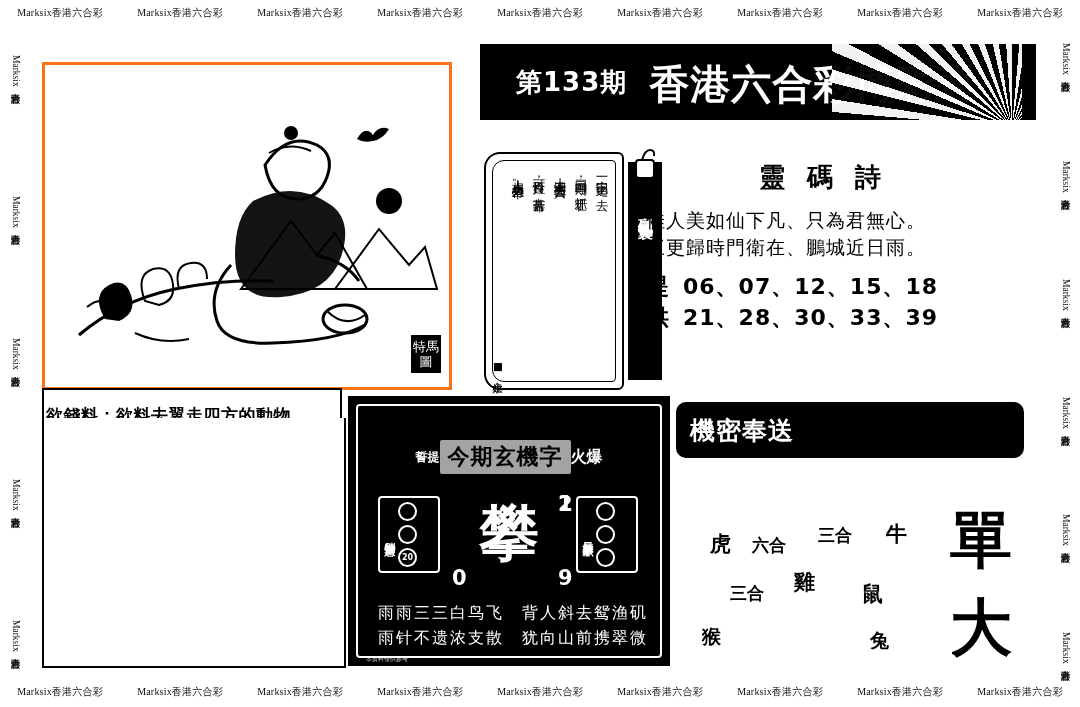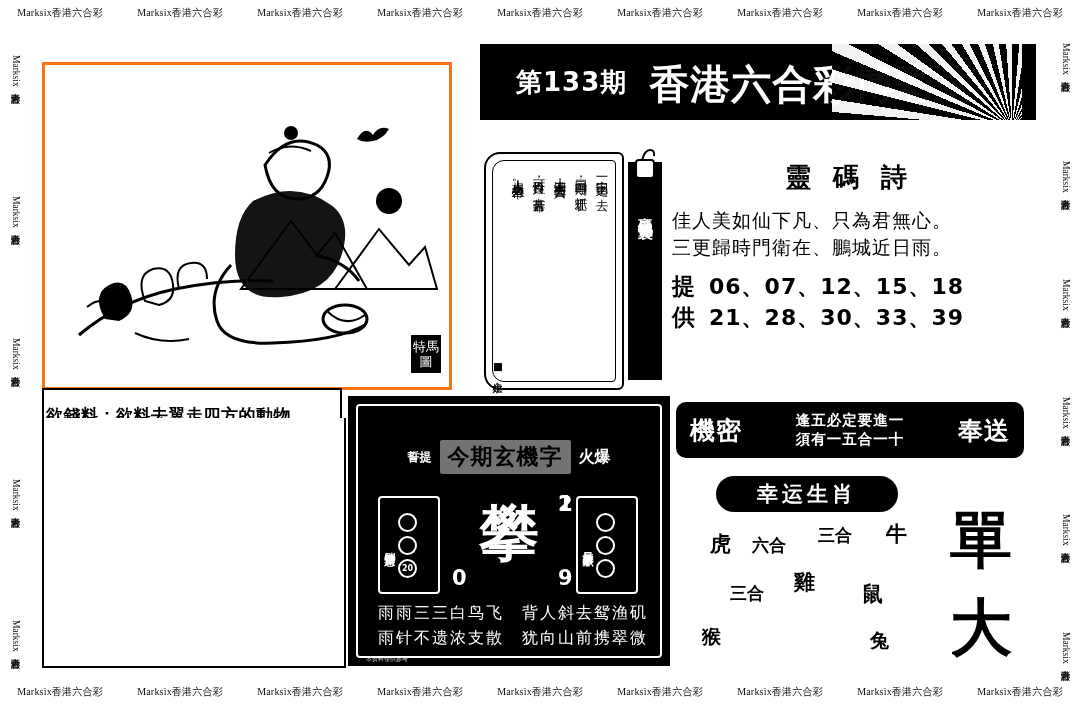--- a/index.html
+++ b/index.html
@@ -236,21 +236,21 @@
     position: absolute;
     right: 2px;
     top: -14px;
     width: 30px;
     height: 32px;
   }
 
   
   .poem {
     position: absolute;
-    left: 672px;
+    left: 646px;
     top: 160px;
     width: 352px;
   }
   .poem-title {
     text-align: center;
     font-size: 26px;
     font-weight: bold;
     letter-spacing: 22px;
     font-family: "DejaVu Sans", sans-serif;
     margin-bottom: 12px;
@@ -408,31 +408,30 @@
     border-radius: 4px;
   }
   .mystic-title-row {
     position: absolute;
     left: 22px;
     top: 44px;
     right: 22px;
     display: flex;
     align-items: center;
     justify-content: center;
-    gap: 8px;
     font-family: "DejaVu Sans", sans-serif;
   }
   .mystic-kicker {
     font-size: 12px;
     line-height: 13px;
     text-align: center;
     font-weight: bold;
   }
   .mystic-title {
-    background: #737373;
+    background: #a3a3a3;
     color: #000;
     font-size: 22px;
     font-weight: bold;
     padding: 2px 8px;
     letter-spacing: 1px;
     border-radius: 2px;
   }
   .mystic-fire {
     font-size: 16px;
     font-weight: bold;
@@ -455,21 +454,21 @@
   }
   .cn-tl { left: 104px; top: 96px; }
   .cn-tr { left: 210px; top: 96px; }
   .cn-bl { left: 104px; top: 170px; }
   .cn-br { left: 210px; top: 170px; }
 
   .side-card {
     position: absolute;
     top: 100px;
     width: 62px;
-    height: 98px;
+    height: 77px;
     border: 2px solid #fff;
     border-radius: 4px;
     display: flex;
     align-items: center;
     padding-left: 3px;
     box-sizing: border-box;
     font-family: "DejaVu Sans", sans-serif;
   }
   .side-card.left { left: 30px; }
   .side-card.right { left: 228px; }
@@ -635,28 +634,23 @@
       </div>
       <div class="num-row">
         <div class="num-label">供</div>
         <div class="num-vals">21、28、30、33、39</div>
       </div>
     </div>
   </div>
 
   <div class="secret-bar">
     <div class="big">機密</div>
-    <div class="mid">
-      <div>逢五必定要進一</div>
-      <div>須有一五合一十</div>
-    </div>
     <div class="big">奉送</div>
   </div>
 
-  <div class="zodiac-pill">幸运生肖</div>
   <div class="zodiac-area">
     <div class="zd" style="left:20px;top:10px;font-size:21px">虎</div>
     <div class="zd" style="left:62px;top:14px;font-size:17px">六合</div>
     <div class="zd" style="left:128px;top:4px;font-size:17px">三合</div>
     <div class="zd" style="left:196px;top:0px;font-size:21px">牛</div>
     <div class="zd" style="left:40px;top:62px;font-size:17px">三合</div>
     <div class="zd" style="left:104px;top:48px;font-size:21px">雞</div>
     <div class="zd" style="left:172px;top:60px;font-size:21px">鼠</div>
     <div class="zd" style="left:12px;top:104px;font-size:19px">猴</div>
     <div class="zd" style="left:180px;top:108px;font-size:19px">兔</div>

